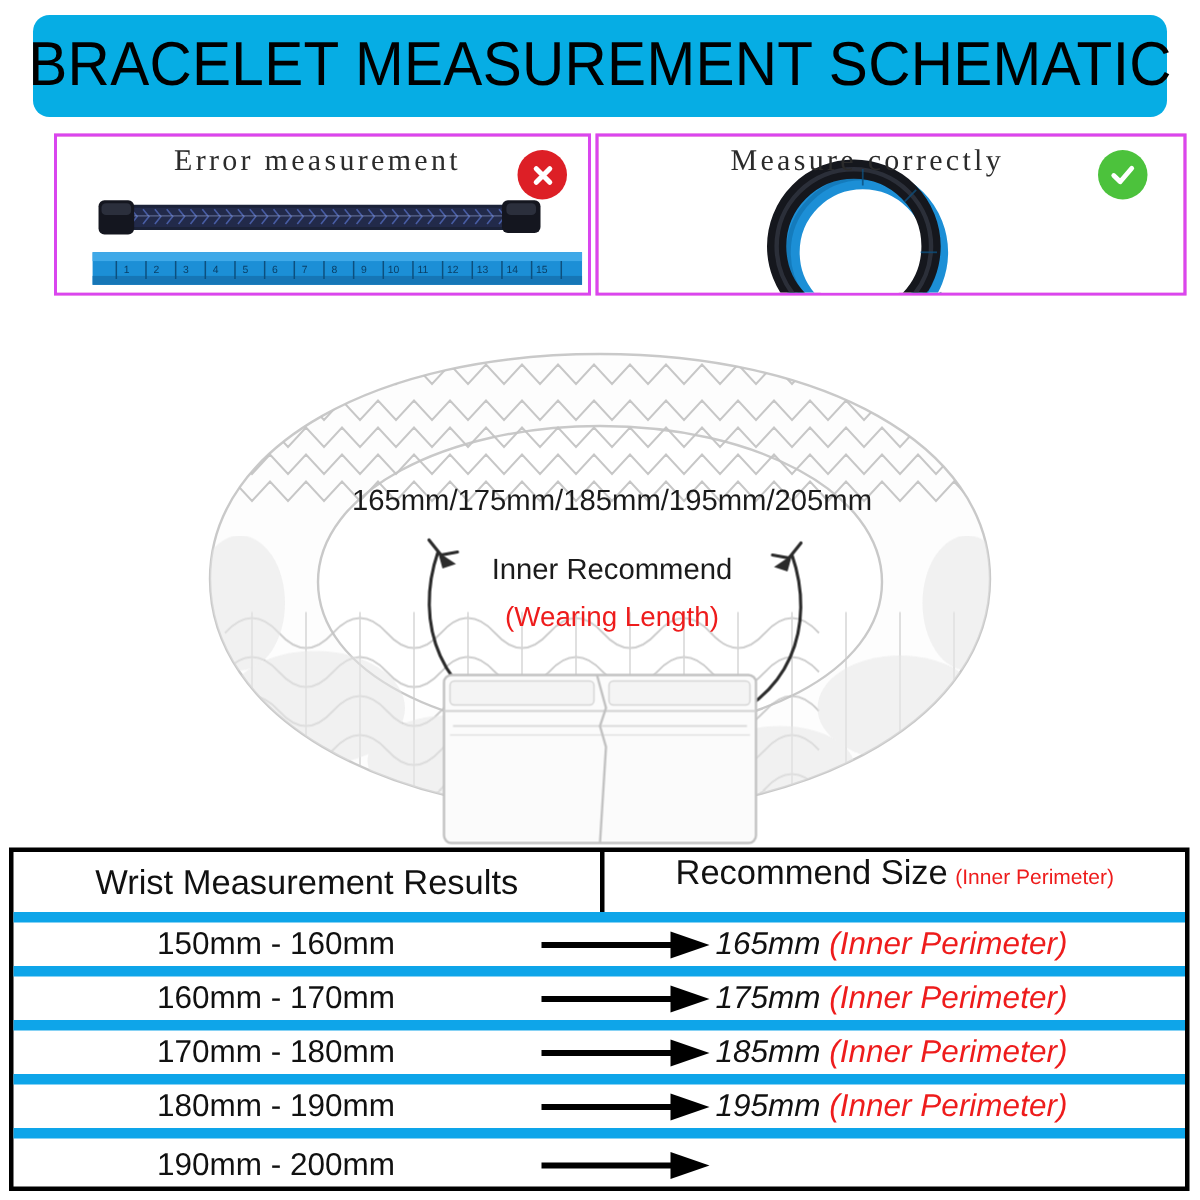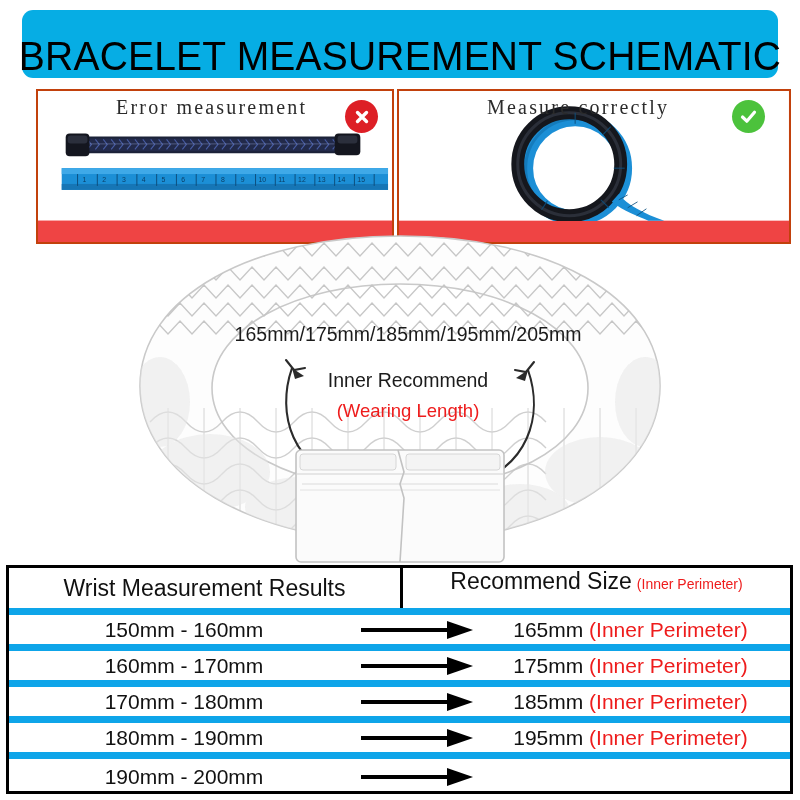--- a/index.html
+++ b/index.html
@@ -19,39 +19,39 @@
   
   #header-banner {
     position: absolute;
     left: 22px;
     top: 10px;
     width: 756px;
     height: 68px;
     background: #06ADE4;
     border-radius: 11px;
     display: flex;
-    align-items: flex-end;
+    align-items: center;
     justify-content: center;
   }
   #header-title {
     font-size: 39px;
     letter-spacing: 0.2px;
     color: #000000;
     white-space: nowrap;
     font-weight: 400;
     transform: scaleY(1.06);
   }
 
   
   .compare-panel {
     position: absolute;
     top: 89px;
-    height: 155px;
-    background: #ef4444;
-    border: 2px solid #c2410c;
+    height: 108px;
+    background: #f9a8d4;
+    border: 2px solid #d946ef;
     box-sizing: border-box;
     overflow: hidden;
   }
   #panel-error { left: 36px;  width: 358px; }
   #panel-correct { left: 397px; width: 394px; }
 
   .panel-caption {
     position: absolute;
     top: 5px;
     font-family: "Liberation Serif", serif;
@@ -192,24 +192,24 @@
     width: 0; height: 0;
     border-top: 9px solid transparent;
     border-bottom: 9px solid transparent;
     border-left: 26px solid #000000;
     margin-left: -1px;
   }
   .cell-size {
     position: absolute;
     left: 468px;
     right: 6px;
-    text-align: center;
     font-size: 21px;
     color: #111111;
     white-space: nowrap;
+    font-style: italic;
   }
   .cell-size .paren { color: #EE1C1C; }
 </style>
 </head>
 <body>
 
 <div id="header-banner">
   <div id="header-title">BRACELET MEASUREMENT SCHEMATIC</div>
 </div>
 

